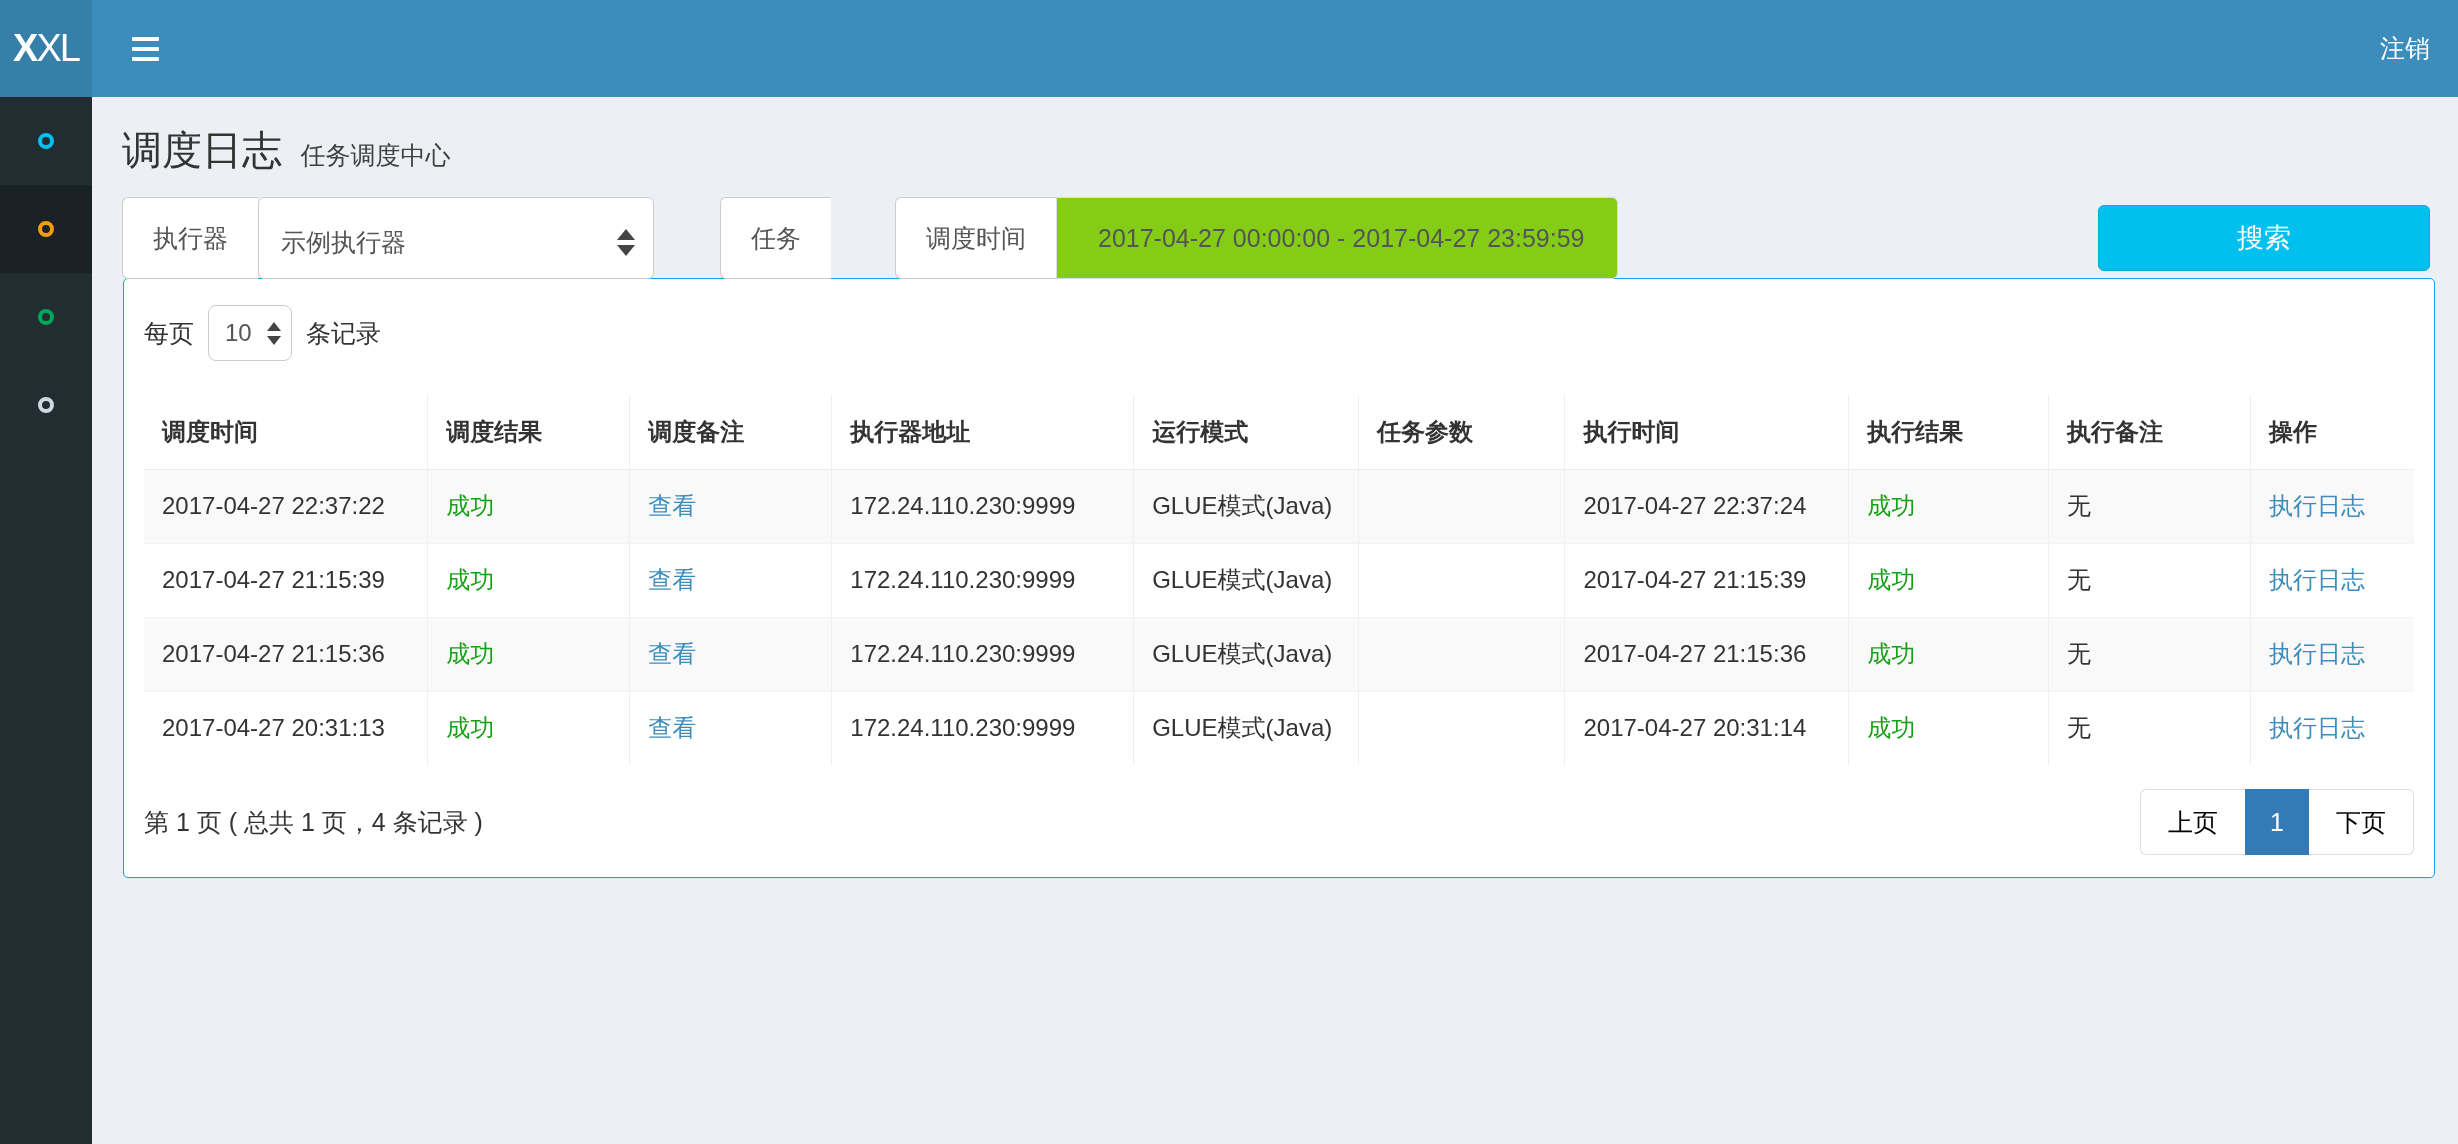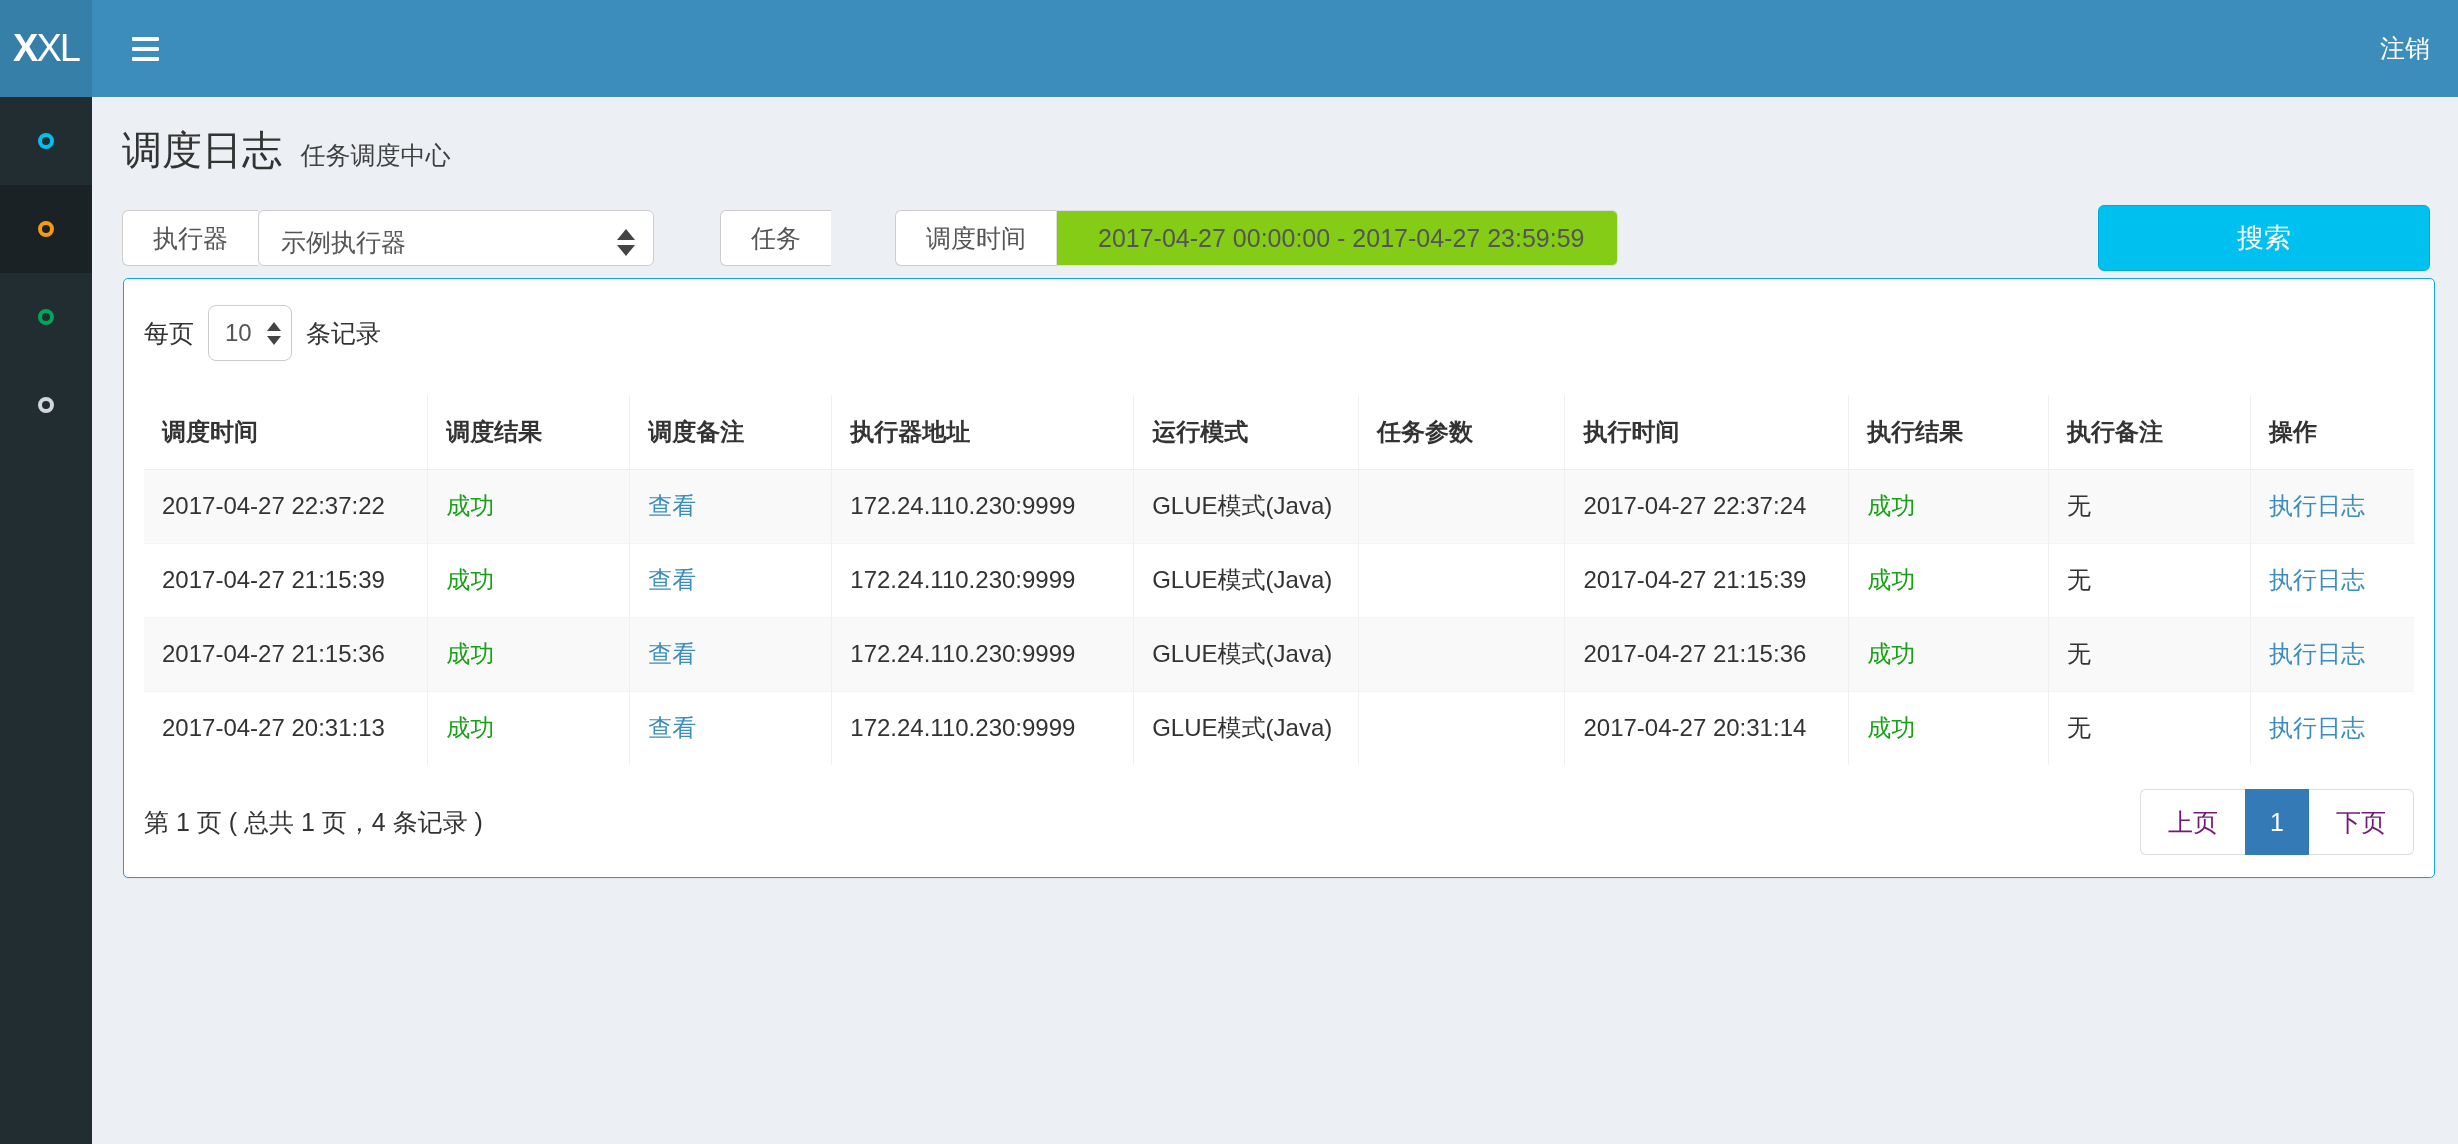--- a/index.html
+++ b/index.html
@@ -28,21 +28,21 @@
   .ring{width:16px;height:16px;border:4px solid #d2d6de;border-radius:50%}
 
   
   .main{margin-left:92px;width:2366px}
   .content-header{padding:26px 0 0 30px}
   .content-header h1{display:inline;font-size:40px;font-weight:500;margin:0;color:#333}
   .content-header .subtitle{font-size:25px;color:#404040;margin-left:14px}
 
   
   .filter-row{display:flex;align-items:center;margin:27px 28px 0 30px;height:66px}
-  .igroup{display:flex;height:56px}
+  .igroup{display:flex;height:82px}
   .addon{background:#fff;border:1px solid #ccc;border-right:0;border-radius:6px 0 0 6px;display:flex;align-items:center;padding:0 30px;font-size:25px;color:#555;white-space:nowrap}
   .selectbox{border:1px solid #ccc;border-radius:6px;background:#fff;display:flex;align-items:center;justify-content:space-between;padding:8px 18px 0 22px;font-size:25px;color:#555;cursor:pointer}
   .g1 .selectbox{width:396px}
   .g2{margin-left:66px}
   .g2 .selectbox{width:427px}
   .g3{margin-left:64px}
   .textbox{width:562px;background:#84cc16;border:1px solid #ddd;border-radius:0 6px 6px 0;display:flex;align-items:center;padding:0 41px;font-size:25px;color:#555;white-space:nowrap}
   .search-btn{margin-left:auto;width:332px;height:66px;background:var(--accent-cyan);color:#fff;border:1px solid #00acd6;border-radius:6px;font-size:27px;cursor:pointer;font-family:inherit}
 
   .arrows{display:flex;flex-direction:column;gap:5px;margin-left:12px}
@@ -63,21 +63,21 @@
   th{text-align:left;font-weight:700;height:74px;padding:0 10px 0 18px;color:#333;border-bottom:1px solid #ededed;overflow:hidden;white-space:nowrap}
   td{height:74px;padding:0 10px 0 18px;overflow:hidden;white-space:nowrap}
   th + th, td + td{border-left:1px solid #f0f0f0}
   tbody tr:nth-child(odd){background:#f9f9f9}
   tbody tr + tr td{border-top:1px solid #f4f4f4}
   .success{color:var(--success-green)}
   a.link{color:var(--link-blue);text-decoration:none;cursor:pointer}
 
   .panel-footer{display:flex;align-items:center;justify-content:space-between;margin-top:24px;font-size:25px;color:#333}
   .pager{display:flex}
-  .page-btn{height:66px;display:flex;align-items:center;justify-content:center;border:1px solid #ddd;background:#fff;color:#701a75;font-size:25px;cursor:pointer}
+  .page-btn{height:66px;display:flex;align-items:center;justify-content:center;border:1px solid #ddd;background:#fff;color:#000000;font-size:25px;cursor:pointer}
   .page-btn.prev{border-radius:6px 0 0 6px;padding:0 27px;border-right:0}
   .page-btn.current{background:var(--pagination-active);border-color:var(--pagination-active);color:#fff;width:64px}
   .page-btn.next{border-radius:0 6px 6px 0;padding:0 27px;border-left:0}
 </style>
 </head>
 <body>
 
 <div class="navbar">
   <div class="logo">
     <span class="logo-b">X</span>

